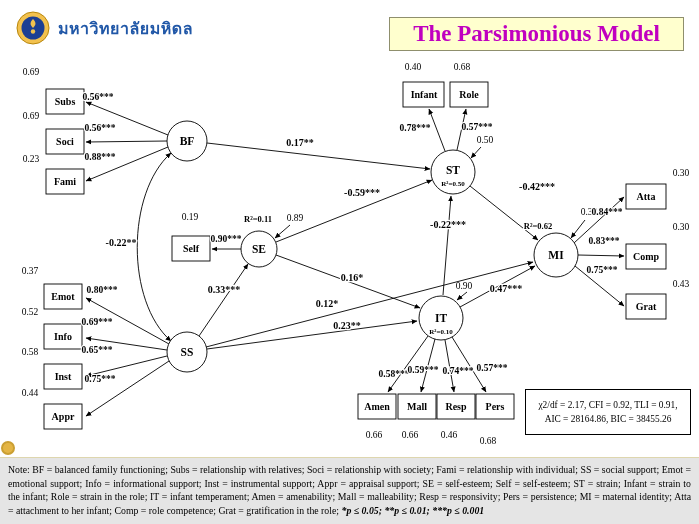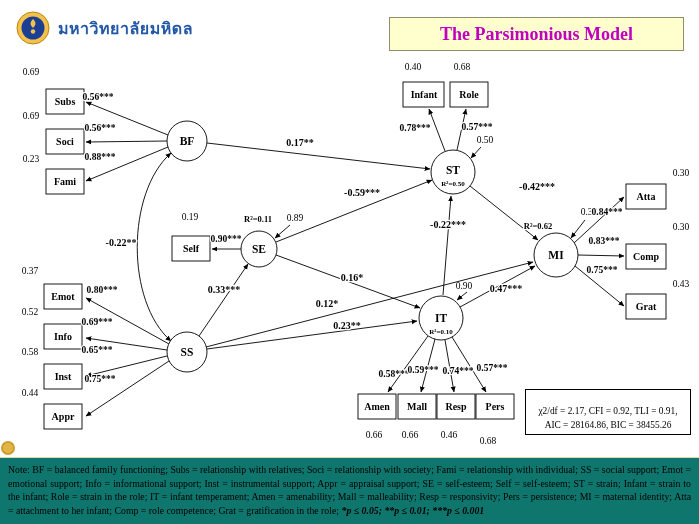--- a/index.html
+++ b/index.html
@@ -5,41 +5,41 @@
   html,body{margin:0;padding:0;}
   body{width:699px;height:524px;background:#fff;position:relative;overflow:hidden;
        font-family:"Liberation Serif", serif;}
   .page{position:absolute;inset:0;}
 
   
   .brand{position:absolute;left:16px;top:11px;display:flex;align-items:center;gap:8px;}
   .brand-text{font-family:"Liberation Sans", sans-serif;font-weight:700;font-size:16px;letter-spacing:.5px;}
   .title-box{position:absolute;left:389px;top:17px;width:293px;height:32px;
              background:#FFFFCE;border:1px solid #8f8f6d;display:flex;align-items:center;justify-content:center;}
-  .title-box span{font-family:"Liberation Serif", serif;font-weight:700;font-size:18px;}
+  .title-box span{font-family:"Liberation Serif", serif;font-weight:700;font-size:23px;}
 
   
   svg.diagram{position:absolute;left:0;top:0;}
   .link{stroke:#000;stroke-width:0.9;fill:none;}
   .shape{fill:#fff;stroke:#000;stroke-width:0.9;}
   svg text{font-family:"Liberation Serif", serif;fill:#000;}
   .t-err{font-size:9.5px;text-anchor:middle;}
   .t-ld{font-size:9.5px;font-weight:bold;text-anchor:middle;paint-order:stroke fill;stroke:#fff;stroke-width:2.2px;stroke-linejoin:round;}
   .t-path{font-size:10px;font-weight:bold;text-anchor:middle;paint-order:stroke fill;stroke:#fff;stroke-width:2.6px;stroke-linejoin:round;}
   .t-lat{font-size:11.5px;font-weight:bold;text-anchor:middle;}
   .t-rect{font-size:10px;font-weight:bold;text-anchor:middle;}
   .t-r2{font-size:7px;font-weight:bold;text-anchor:middle;}
   .t-r2-out{font-size:8.5px;font-weight:bold;text-anchor:middle;paint-order:stroke fill;stroke:#fff;stroke-width:2px;}
 
   
   .fit-box{position:absolute;left:525px;top:389px;width:166px;height:46px;background:#fff;
-           border:1px solid #000;text-align:center;font-size:9.4px;line-height:1.5;padding-top:14px;box-sizing:border-box;}
-
-  
-  .note{position:absolute;left:0;top:457px;width:699px;height:67px;background:#0f766e;
+           border:1px solid #000;text-align:center;font-size:9.4px;line-height:1.5;padding-top:8px;box-sizing:border-box;}
+
+  
+  .note{position:absolute;left:0;top:457px;width:699px;height:67px;background:#e5e5e5;
         border-top:1px solid #ded6ae;box-sizing:border-box;padding:5px 8px 0 8px;
         font-size:9.8px;line-height:1.38;text-align:justify;}
   .note .sig{font-weight:bold;font-style:italic;}
 
   .corner-dot{position:absolute;left:1px;top:441px;width:14px;height:14px;border-radius:50%;
               background:#E3B23C;border:2px solid #C89A28;box-sizing:border-box;opacity:.95;}
 </style>
 </head>
 <body>
 

